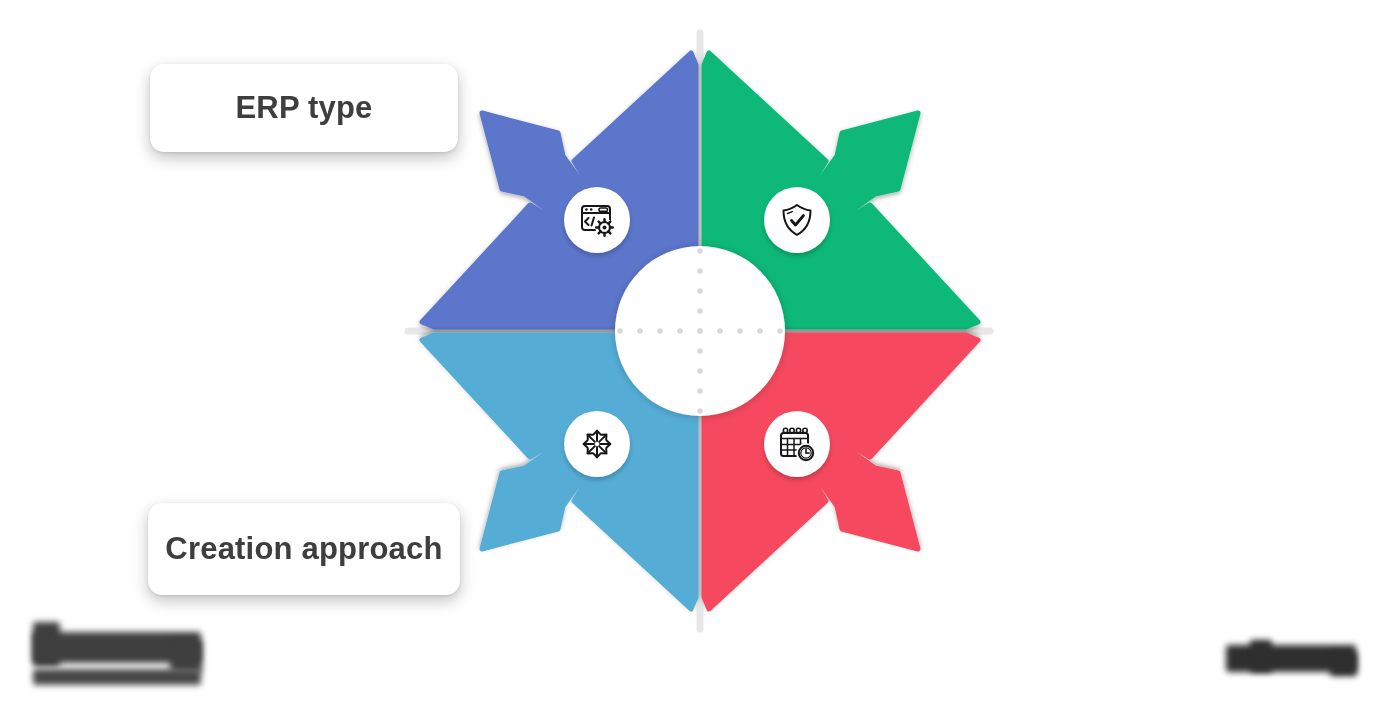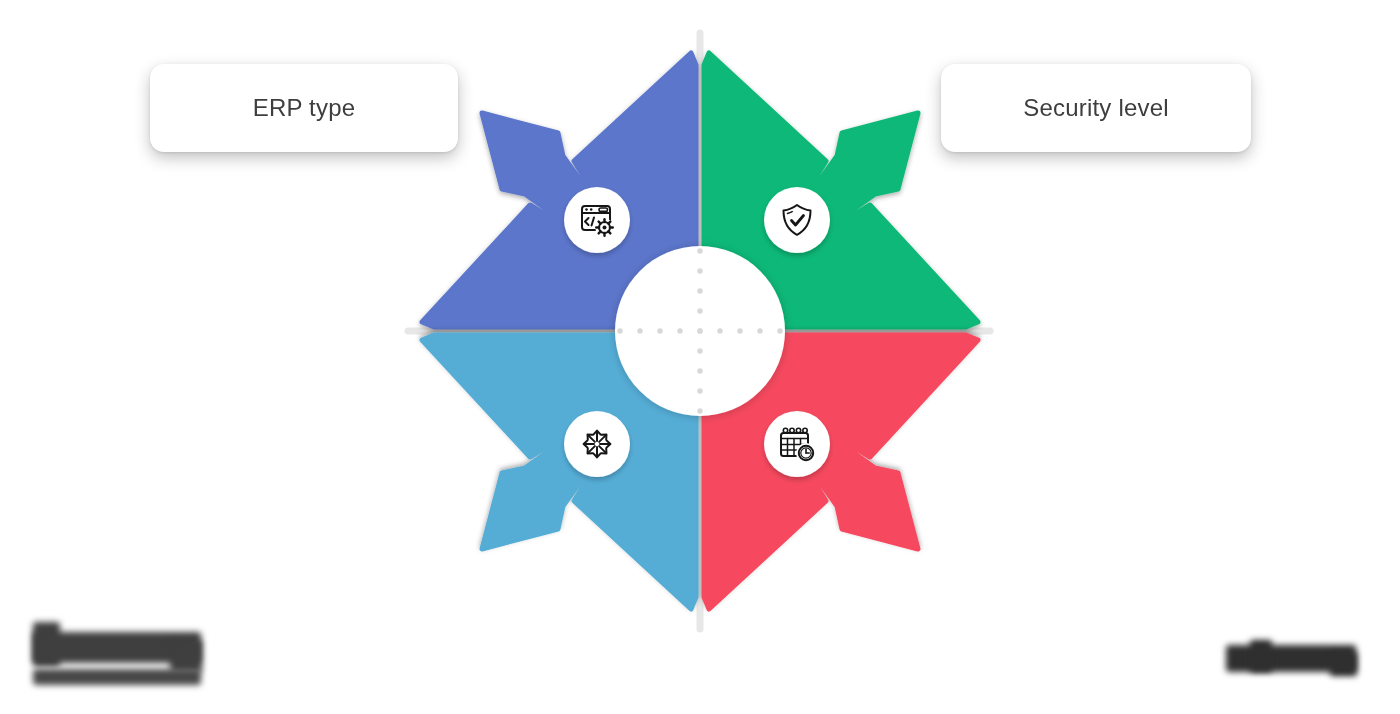--- a/index.html
+++ b/index.html
@@ -4,21 +4,21 @@
 <style>
   html,body{margin:0;padding:0;background:#ffffff;}
   body{width:1400px;height:714px;position:relative;overflow:hidden;
        font-family:"Liberation Sans","DejaVu Sans",sans-serif;}
   .stage{position:absolute;inset:0;}
   .diagram-svg{position:absolute;left:0;top:0;}
   .qlabel{
     position:absolute;display:flex;align-items:center;justify-content:center;
     background:#ffffff;border-radius:14px;
     box-shadow:0 6px 16px rgba(0,0,0,.24), 0 1px 3px rgba(0,0,0,.10);
-    font-size:24px;font-weight:400;color:#3e3e3e;letter-spacing:.2px;
+    font-size:31px;font-weight:700;color:#3e3e3e;letter-spacing:.2px;
   }
   .label-tl{left:150px;top:64px;width:308px;height:88px;}
   .label-tr{left:941px;top:64px;width:310px;height:88px;}
   .label-bl{left:148px;top:503px;width:312px;height:92px;}
   .label-br{left:941px;top:505px;width:310px;height:90px;}
   .blur-block{position:absolute;filter:blur(3px);border-radius:3px;background:#3f3f3f;}
   .llogo-a{left:33px;top:622px;width:27px;height:44px;}
   .llogo-b{left:33px;top:632px;width:168px;height:31px;}
   .llogo-c{left:170px;top:640px;width:32px;height:32px;}
   .llogo-bar{left:33px;top:669px;width:168px;height:16px;background:#474747;}
@@ -135,21 +135,21 @@
           <circle cx="9" cy="9" r="7.2"></circle>
           <circle cx="9" cy="9" r="5.2" stroke-width="1.2"></circle>
           <line x1="9" y1="9" x2="9" y2="5.2" stroke-width="1.6"></line>
           <line x1="9" y1="9" x2="12.2" y2="9" stroke-width="1.6"></line>
         </g>
       </g>
     </g>
   </svg>
 
   <div class="qlabel label-tl">ERP type</div>
-  <div class="qlabel label-tr">Security level</div>
+  <div class="qlabel label-bl">Creation approach</div>
 
   <div>
     <div class="blur-block llogo-a"></div>
     <div class="blur-block llogo-b"></div>
     <div class="blur-block llogo-c"></div>
     <div class="blur-block llogo-bar"></div>
   </div>
   <div>
     <div class="blur-block rlogo-a"></div>
     <div class="blur-block rlogo-b"></div>

